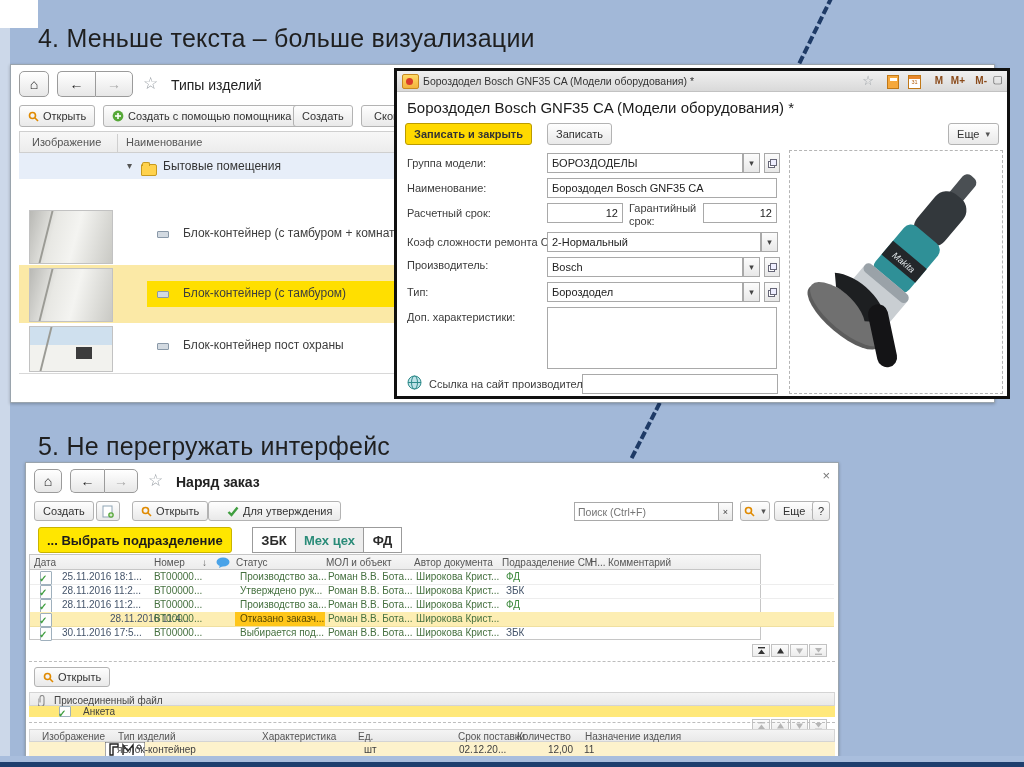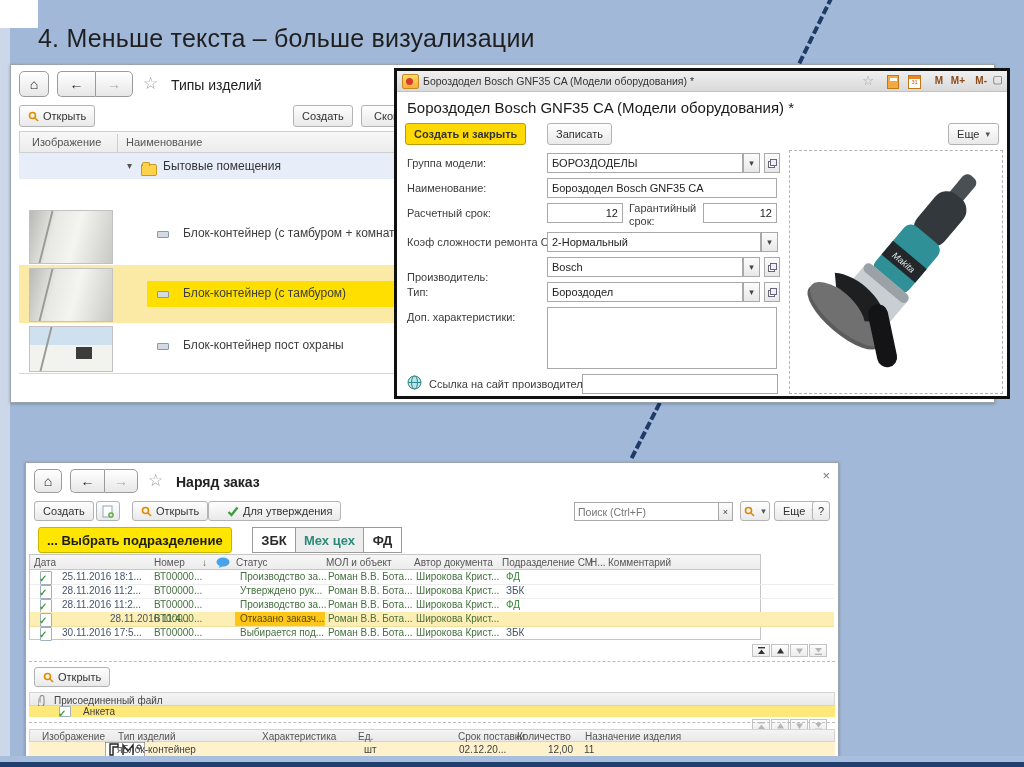--- a/index.html
+++ b/index.html
@@ -53,40 +53,49 @@
 <body>
 
 <div class="stage">
 
   <div class="abs" style="left:0;top:0;width:38px;height:28px;background:#fff;"></div>
   <div class="abs" style="left:0;top:28px;width:10px;height:739px;background:rgba(255,255,255,.45);"></div>
   <div class="abs dashline" style="left:830px;top:-4px;height:74px;transform:rotate(26deg);transform-origin:top left;"></div>
   <div class="abs dashline" style="left:658px;top:402px;height:62px;transform:rotate(27deg);transform-origin:top left;"></div>
 
   <div class="abs slide-title" style="left:38px;top:24px;">4. Меньше текста – больше визуализации</div>
+  <div class="abs slide-title" style="left:38px;top:432px;">5. Не перегружать интерфейс</div>
 
   <div class="abs win" style="left:10px;top:64px;width:983px;height:337px;">
     <div class="abs navbtn" style="left:8px;top:6px;width:30px;height:26px;">
         <span>⌂</span>
       </div>
     <div class="abs navbtn pair-l" style="left:46px;top:6px;width:38px;height:26px;">
         <span>←</span>
       </div>
     <div class="abs navbtn pair-r" style="left:84px;top:6px;width:38px;height:26px;">
         <span>→</span>
       </div>
     <div class="abs star" style="left:132px;top:10px;">☆</div>
     <div class="abs wtitle" style="left:160px;top:12px;">Типы изделий</div>
 
     <div class="abs btn" style="left:8px;top:40px;">
       <svg width="11" height="11" viewBox="0 0 11 11">
           <circle cx="4.5" cy="4.5" r="3" fill="none" stroke="#e08a00" stroke-width="1.6"></circle>
           <line x1="7" y1="7" x2="10" y2="10" stroke="#e08a00" stroke-width="1.6"></line>
         </svg>
       <span>Открыть</span>
+    </div>
+    <div class="abs btn" style="left:92px;top:40px;">
+      <svg width="12" height="12" viewBox="0 0 12 12">
+          <circle cx="6" cy="6" r="5.4" fill="#57a839"></circle>
+          <line x1="6" y1="3" x2="6" y2="9" stroke="#fff" stroke-width="1.6"></line>
+          <line x1="3" y1="6" x2="9" y2="6" stroke="#fff" stroke-width="1.6"></line>
+        </svg>
+      <span>Создать с помощью помощника</span>
     </div>
     <div class="abs btn" style="left:282px;top:40px;">
         <span>Создать</span>
       </div>
     <div class="abs btn" style="left:350px;top:40px;width:56px;">
       <svg width="11" height="12" viewBox="0 0 11 12">
           <rect x="1" y="1" width="8" height="10" fill="#fff" stroke="#8fa5b5"></rect>
           <circle cx="8" cy="9" r="2.6" fill="#57a839"></circle>
           <line x1="8" y1="7.6" x2="8" y2="10.4" stroke="#fff" stroke-width="1"></line>
           <line x1="6.6" y1="9" x2="9.4" y2="9" stroke="#fff" stroke-width="1"></line>
@@ -143,21 +152,21 @@
         </div>
       <span class="abs mtx" style="right:64px;top:4px;">M</span>
       <span class="abs mtx" style="right:42px;top:4px;">M+</span>
       <span class="abs mtx" style="right:20px;top:4px;">M-</span>
       <span class="abs" style="right:4px;top:2px;font-size:11px;color:#555;">▢</span>
     </div>
 
     <div class="abs" style="left:10px;top:28px;font-size:15px;color:#1a1a1a;">Бороздодел Bosch GNF35 CA (Модели оборудования) *</div>
 
     <div class="abs btn ybtn" style="left:8px;top:52px;height:22px;">
-        <span>Создать и закрыть</span>
+        <span>Записать и закрыть</span>
       </div>
     <div class="abs btn" style="left:150px;top:52px;height:22px;">
         <span>Записать</span>
       </div>
     <div class="abs btn" style="right:8px;top:52px;height:22px;">
         <span>Еще</span>
         <span class="drop">▾</span>
       </div>
 
     <span class="abs lbl" style="left:10px;top:86px;">Группа модели:</span>
@@ -189,21 +198,21 @@
       </div>
 
     <span class="abs lbl" style="left:10px;top:165px;">Коэф сложности ремонта ОС:</span>
     <div class="abs fld" style="left:150px;top:161px;width:214px;">
         <span>2-Нормальный</span>
       </div>
     <div class="abs fbtn" style="left:364px;top:161px;width:17px;">
         <span>▾</span>
       </div>
 
-    <span class="abs lbl" style="left:10px;top:200px;text-align:center;">Производитель:</span>
+    <span class="abs lbl" style="left:10px;top:188px;text-align:center;">Производитель:</span>
     <div class="abs fld" style="left:150px;top:186px;width:196px;">
         <span>Bosch</span>
       </div>
     <div class="abs fbtn" style="left:346px;top:186px;width:17px;">
         <span>▾</span>
       </div>
     <div class="abs fbtn" style="left:367px;top:186px;width:16px;">
         <svg width="9" height="9" viewBox="0 0 9 9">
           <rect x="0.5" y="2.5" width="6" height="6" fill="#fff" stroke="#667"></rect>
           <rect x="2.5" y="0.5" width="6" height="6" fill="#eef" stroke="#667"></rect>

